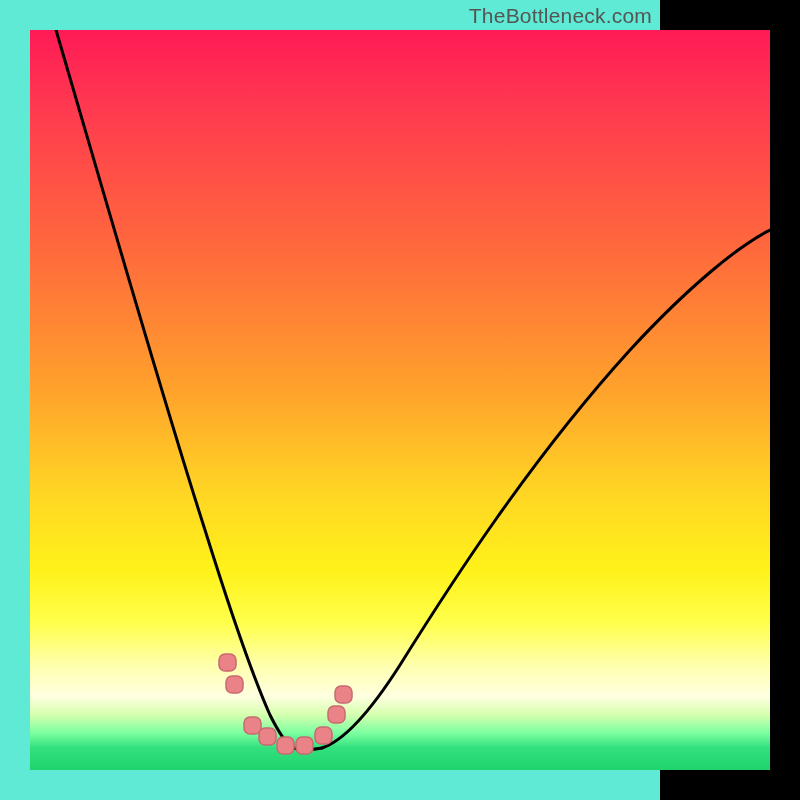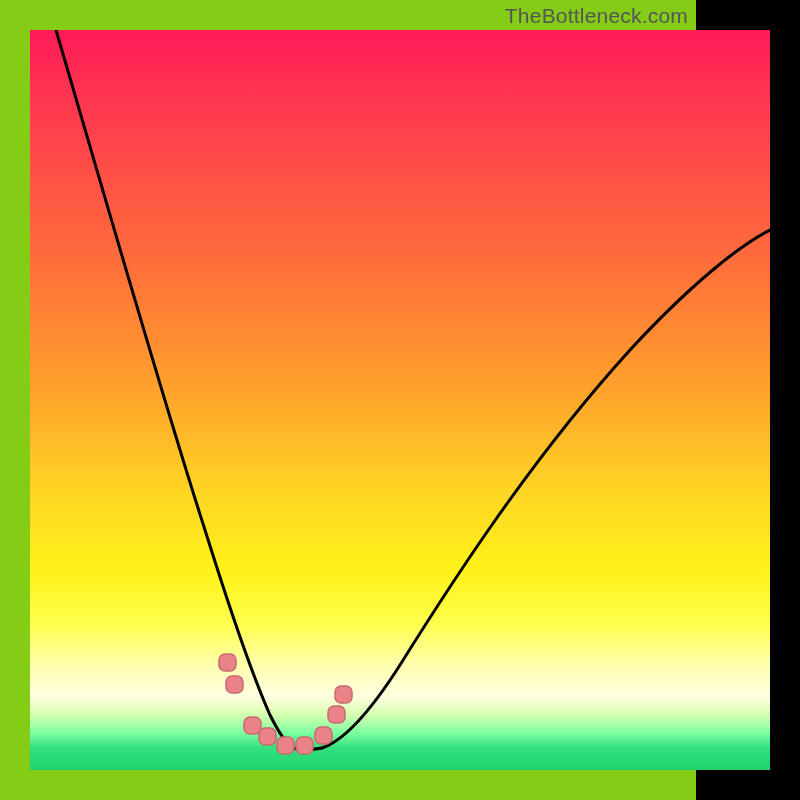--- a/index.html
+++ b/index.html
@@ -10,22 +10,21 @@
     background: #000;
     overflow: hidden;
     font-family: Arial, Helvetica, sans-serif;
   }
   .frame {
     position: absolute;
     left: 0;
     top: 0;
     width: 660px;
     height: 800px;
-    background: #84cc16;
-    padding-left: 36px;
+    background: #5eead4;
   }
   .plot {
     position: absolute;
     left: 30px;
     top: 30px;
     width: 740px;
     height: 740px;
     
     background: linear-gradient(
       to bottom,

